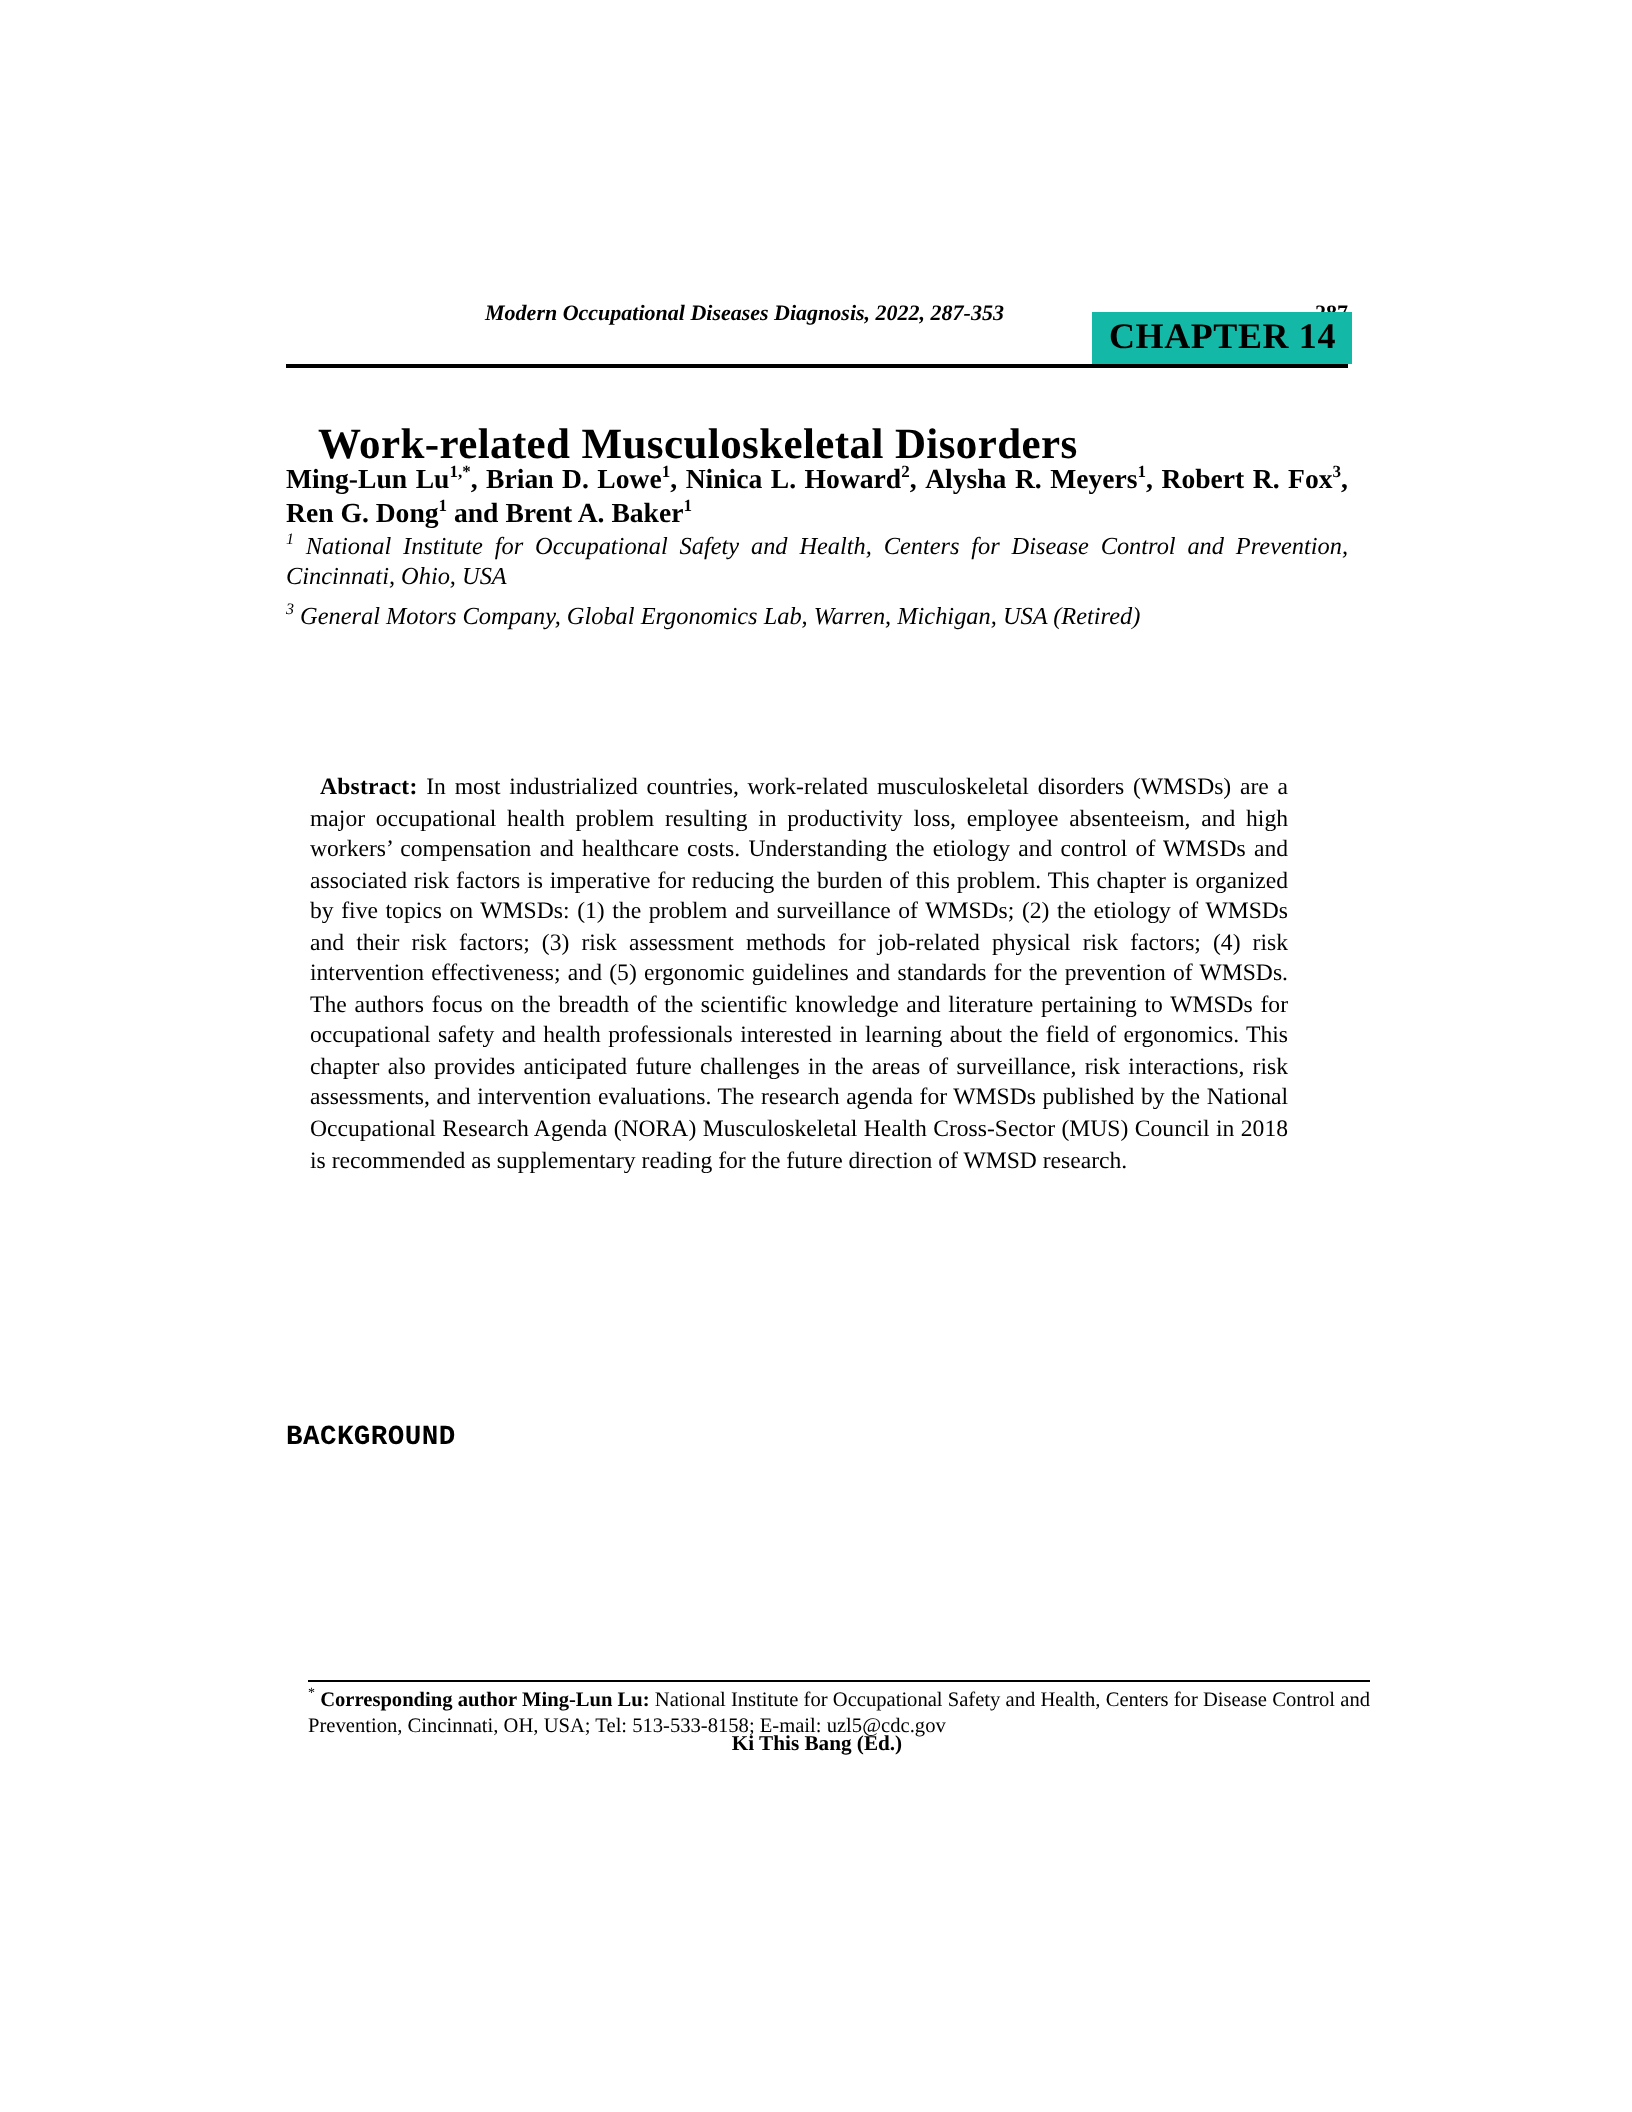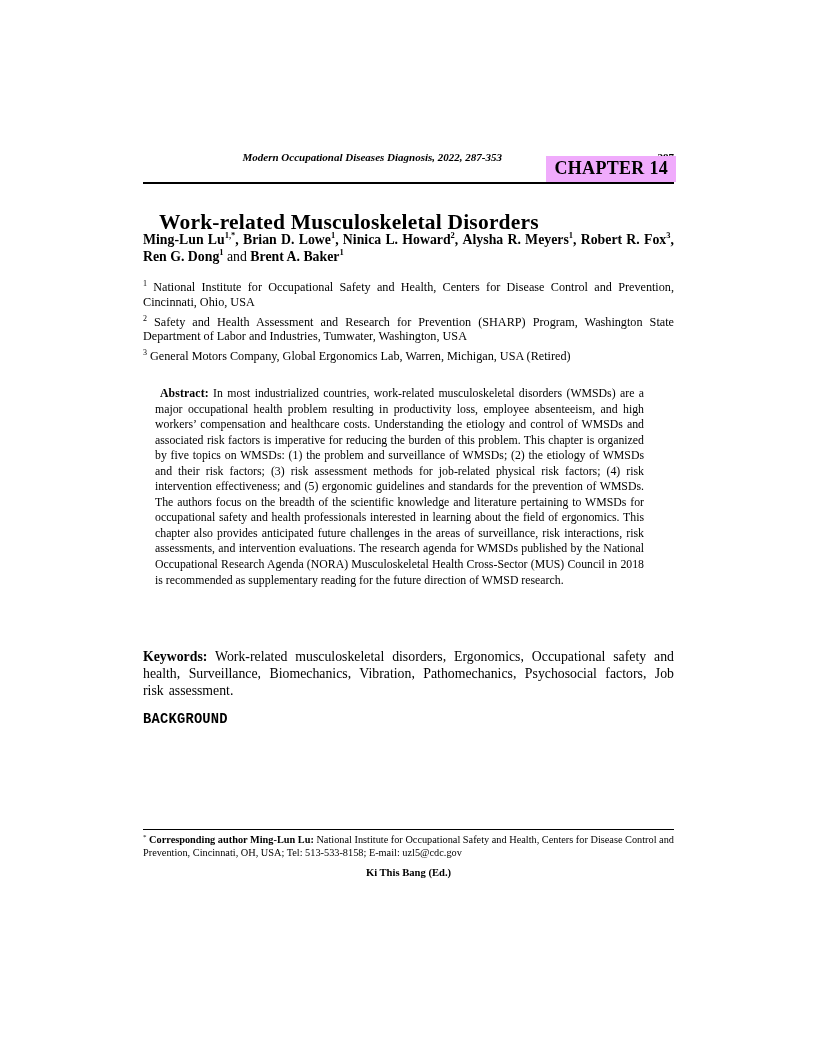--- a/index.html
+++ b/index.html
@@ -29,24 +29,24 @@
     margin-right: -2px;
     letter-spacing: 0.3px;
   }
 
   
   .chapter-title { top: 194px; font-size: 21.5px; font-weight: bold; letter-spacing: 0.2px; }
 
   
   .authors { top: 232px; font-size: 13.8px; line-height: 16.5px; font-weight: bold; text-align: justify; }
   .authors sup { font-size: 8.5px; line-height: 0; }
-  .authors .conn { font-weight: normal; }
+  .authors .conn { font-weight: bold; }
 
   
-  .affiliations { top: 280px; font-size: 12.2px; }
+  .affiliations { top: 266px; font-size: 12.2px; font-style: italic; }
   .affil { margin: 0 0 5.5px 0; line-height: 14.6px; text-align: justify; }
   .affil sup { font-size: 8px; line-height: 0; }
 
   
   .abstract {
     top: 386px; left: 155px; width: 489px;
     font-size: 11.8px; line-height: 15.55px;
     text-align: justify; text-indent: 5px;
   }
   .abstract b { letter-spacing: 0.1px; }
@@ -72,39 +72,37 @@
 <body>
 
 <div class="page">
 
   <div class="sec running-header">
     <span class="rh-title">Modern Occupational Diseases Diagnosis, 2022, 287-353</span>
     <span class="rh-page">287</span>
   </div>
 
   <div class="sec banner-wrap">
-    <span class="banner-label" style="background: #f0abfc;">CHAPTER 14</span>
+    <span class="banner-label" style="background: #14b8a6;">CHAPTER 14</span>
   </div>
 
   <h1 class="sec chapter-title" style="margin:16px;">Work-related Musculoskeletal Disorders</h1>
 
   <p class="sec authors" style="margin:0;"><b>Ming-Lun Lu<sup>1,*</sup></b><span>, </span><b>Brian D. Lowe<sup>1</sup></b><span>, </span><b>Ninica L. Howard<sup>2</sup></b><span>, </span><b>Alysha R. Meyers<sup>1</sup></b><span>, </span><b>Robert R. Fox<sup>3</sup></b><span>, </span><b>Ren G. Dong<sup>1</sup></b><span class="conn"> and </span><b>Brent A. Baker<sup>1</sup></b></p>
 
   <div class="sec affiliations">
       <p class="affil"><sup>1</sup> National Institute for Occupational Safety and Health, Centers for Disease Control and Prevention, Cincinnati, Ohio, USA</p>
-      <p class="affil"><sup>2</sup> Safety and Health Assessment and Research for Prevention (SHARP) Program, Washington State Department of Labor and Industries, Tumwater, Washington, USA</p>
       <p class="affil"><sup>3</sup> General Motors Company, Global Ergonomics Lab, Warren, Michigan, USA (Retired)</p>
     </div>
 
   <p class="sec abstract" style="margin:0;"><b>Abstract:</b><span> In most industrialized countries, work-related musculoskeletal disorders (WMSDs) are a major occupational health problem resulting in productivity loss, employee absenteeism, and high workers’ compensation and healthcare costs. Understanding the etiology and control of WMSDs and associated risk factors is imperative for reducing the burden of this problem. This chapter is organized by five topics on WMSDs: (1) the problem and surveillance of WMSDs; (2) the etiology of WMSDs and their risk factors; (3) risk assessment methods for job-related physical risk factors; (4) risk intervention effectiveness; and (5) ergonomic guidelines and standards for the prevention of WMSDs. The authors focus on the breadth of the scientific knowledge and literature pertaining to WMSDs for occupational safety and health professionals interested in learning about the field of ergonomics. This chapter also provides anticipated future challenges in the areas of surveillance, risk interactions, risk assessments, and intervention evaluations. The research agenda for WMSDs published by the National Occupational Research Agenda (NORA) Musculoskeletal Health Cross-Sector (MUS) Council in 2018 is recommended as supplementary reading for the future direction of WMSD research.</span></p>
 
-  <p class="sec keywords" style="margin:0;"><b>Keywords:</b><span> Work-related musculoskeletal disorders, Ergonomics, Occupational safety and health, Surveillance, Biomechanics, Vibration, Pathomechanics, Psychosocial factors, Job risk assessment.</span></p>
 
   <h2 class="sec background-heading" style="margin:0;font-family:Liberation Mono, monospace;">BACKGROUND</h2>
 
 
-  <p class="sec footnote" style="margin:0;"><sup>*</sup><b> Corresponding author Ming-Lun Lu:</b><span> National Institute for Occupational Safety and Health, Centers for Disease Control and Prevention, Cincinnati, OH, USA; Tel: 513-533-8158; E-mail: uzl5@cdc.gov</span></p>
+  <p class="sec footnote" style="margin:11px;"><sup>*</sup><b> Corresponding author Ming-Lun Lu:</b><span> National Institute for Occupational Safety and Health, Centers for Disease Control and Prevention, Cincinnati, OH, USA; Tel: 513-533-8158; E-mail: uzl5@cdc.gov</span></p>
 
   <div class="sec imprint">
     <div>Ki This Bang (Ed.)</div>
   </div>
 
 </div>
 
 </body></html>

